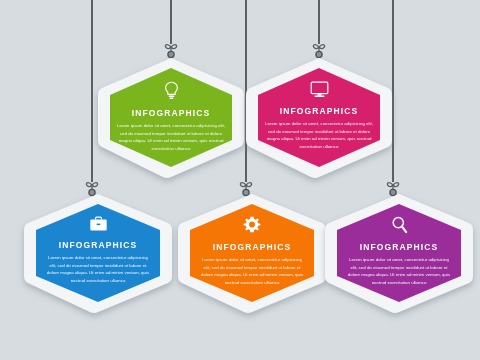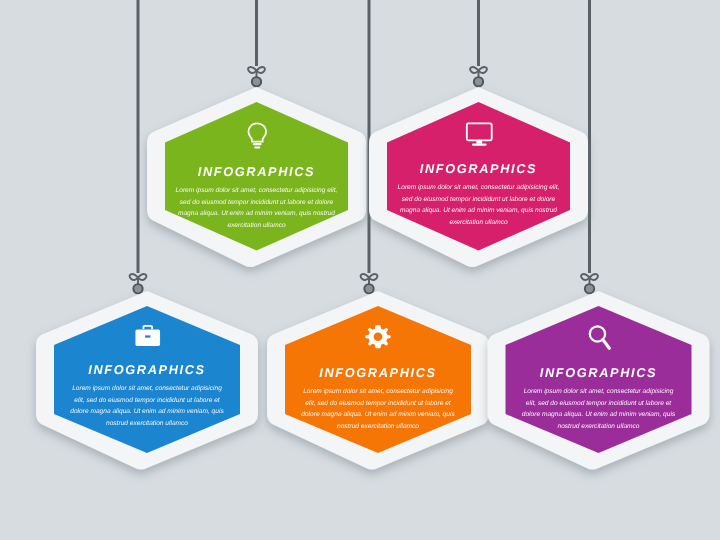--- a/index.html
+++ b/index.html
@@ -2,21 +2,21 @@
 <html><head>
 <meta charset="utf-8">
 <style>
   html,body{margin:0;padding:0;}
   body{
     width:480px;height:360px;overflow:hidden;
     background:#d6dce0;
     font-family:"Liberation Sans", sans-serif;
     position:relative;
   }
-  .stage{position:absolute;inset:0;font-style:italic;}
+  .stage{position:absolute;inset:0;}
 
   
   .hanger{position:absolute;width:40px;pointer-events:none;}
   .hanger .cord{
     position:absolute;left:19px;top:0;width:1.5px;
     background:#5a6066;
   }
   .hanger .knot{
     position:absolute;left:8px;width:24px;height:24px;
   }

